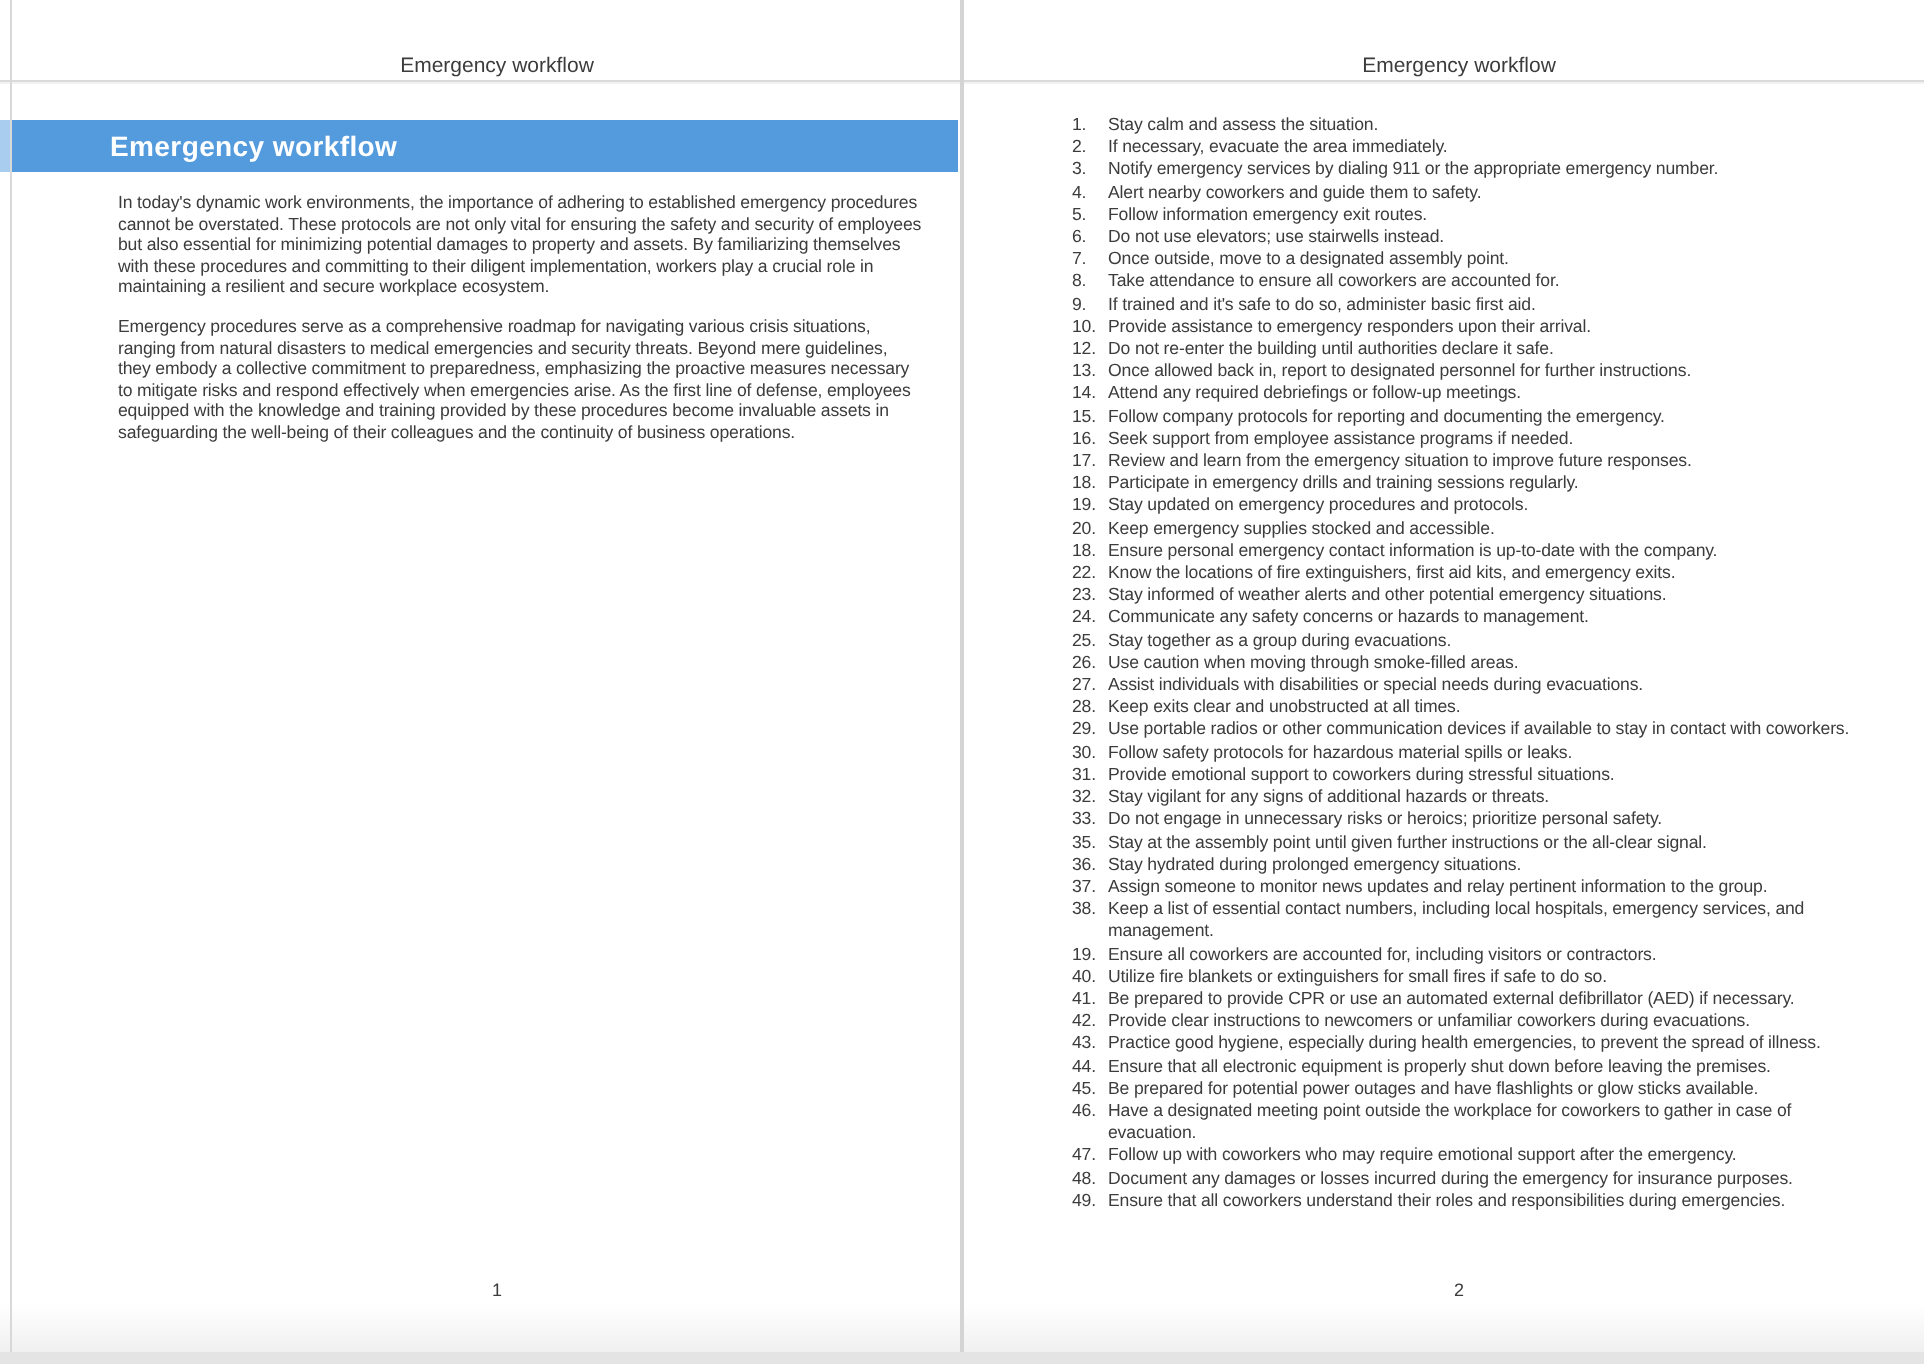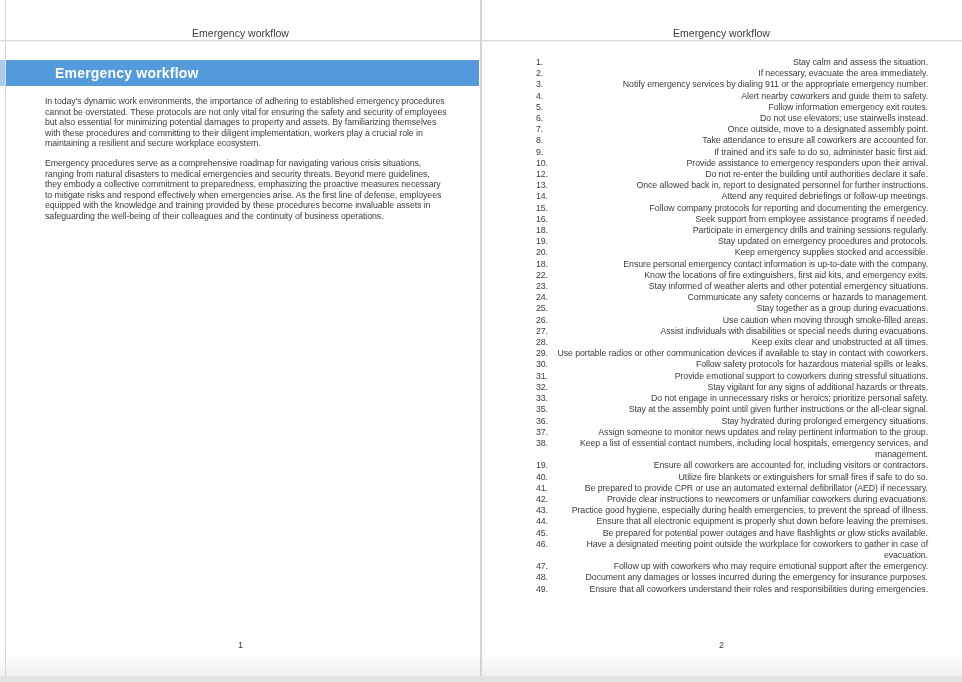--- a/index.html
+++ b/index.html
@@ -2,47 +2,47 @@
 <html lang="en" style="--accent: #539bdd; --rule: #dadada; --page-background: #ffffff;"><head>
 <meta charset="utf-8">
 <style>
   :root{ --accent:#539bdd; }
   html,body{ margin:0; padding:0; background:#ffffff; }
   body{ width:962px; height:682px; overflow:hidden;
         font-family:"Liberation Sans", sans-serif; color:#3c3c3c; }
 
   .spread{ position:relative; width:962px; height:682px; background:#ffffff; }
 
-  .page{ position:absolute; top:0; width:481px; height:676px; background:#ffffff; }
+  .page{ position:absolute; top:0; width:481px; height:676px; background:#ffffff;padding-left:16px; }
   .page-1{ left:0; }
   .page-2{ left:481px; }
 
   .running-header{ position:absolute; top:27px; left:0; right:0;
                    text-align:center; font-size:10.5px; color:#3c3c3c; }
 
   .header-rule{ position:absolute; top:40px; left:0; width:962px; height:1px;
                 background:#dadada; box-shadow:0 1px 0 rgba(0,0,0,0.05); z-index:3; }
 
   .title-banner{ position:absolute; top:60px; left:0; width:479px; height:26px;
                  margin:0; background:var(--accent);
                  display:flex; align-items:center; z-index:1; }
   .title-banner::before{ content:""; position:absolute; left:0; top:0; bottom:0;
                  width:6px; background:rgba(255,255,255,0.5); }
   .title-text{ color:#ffffff; font-size:14px; font-weight:bold;
                padding-left:55px; letter-spacing:0.2px; }
 
-  .body-text{ position:absolute; left:45px; top:96px; width:403px;
+  .body-text{ position:absolute; left:59px; top:96px; width:403px;
               font-size:8.8px; line-height:10.6px; letter-spacing:-0.08px; }
   .para{ margin:0 0 9px 0; }
 
   .steps{ position:absolute; left:55px; top:57px; width:392px;
           font-size:8.8px; line-height:11.2px; letter-spacing:-0.08px; }
   .step{ display:flex; }
   .step .num{ flex:0 0 18px; width:18px; }
-  .step .txt{ flex:1;text-align:right; }
+  .step .txt{ flex:1; }
 
   .page-number{ position:absolute; top:640px; left:0; right:0;
                 text-align:center; font-size:9px; color:#3c3c3c; }
 
   .page-left-edge{ position:absolute; left:5px; top:0; width:1px; height:676px;
                    background:#d8d8d8; z-index:5; }
   .page-divider{ position:absolute; left:480px; top:0; width:2px; height:676px;
                  background:#d4d4d4; z-index:5; }
 
   .bottom-fade{ position:absolute; left:0; top:652px; width:962px; height:24px;
@@ -147,20 +147,24 @@
         <div class="step">
           <span class="num">15.</span>
           <span class="txt">Follow company protocols for reporting and documenting the emergency.</span>
         </div>
 
         <div class="step">
           <span class="num">16.</span>
           <span class="txt">Seek support from employee assistance programs if needed.</span>
         </div>
 
+        <div class="step">
+          <span class="num">17.</span>
+          <span class="txt">Review and learn from the emergency situation to improve future responses.</span>
+        </div>
 
         <div class="step">
           <span class="num">18.</span>
           <span class="txt">Participate in emergency drills and training sessions regularly.</span>
         </div>
 
         <div class="step">
           <span class="num">19.</span>
           <span class="txt">Stay updated on emergency procedures and protocols.</span>
         </div>

